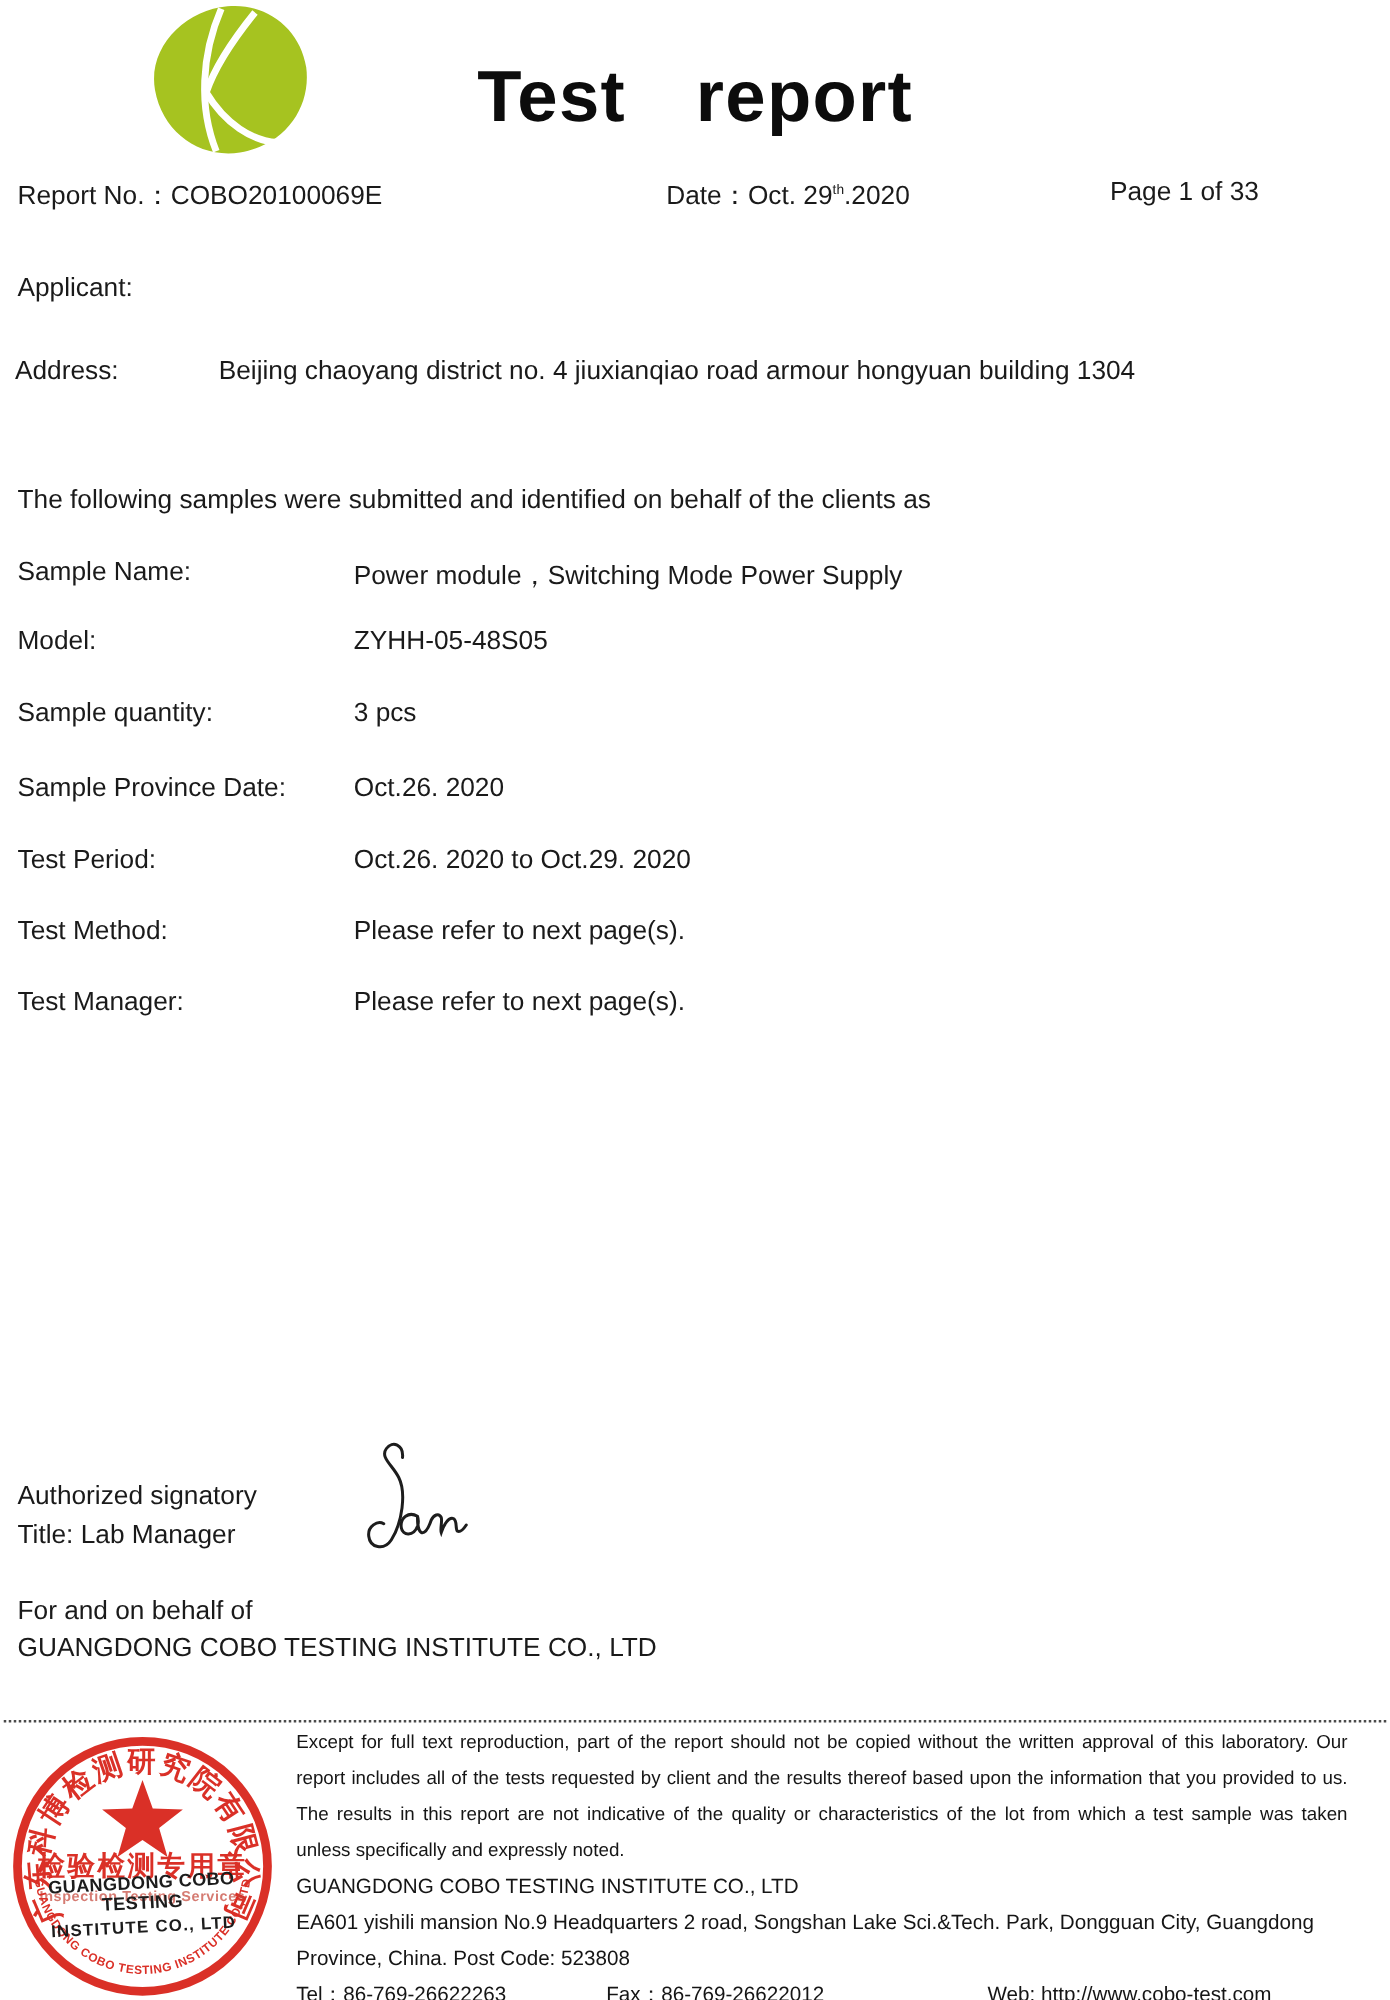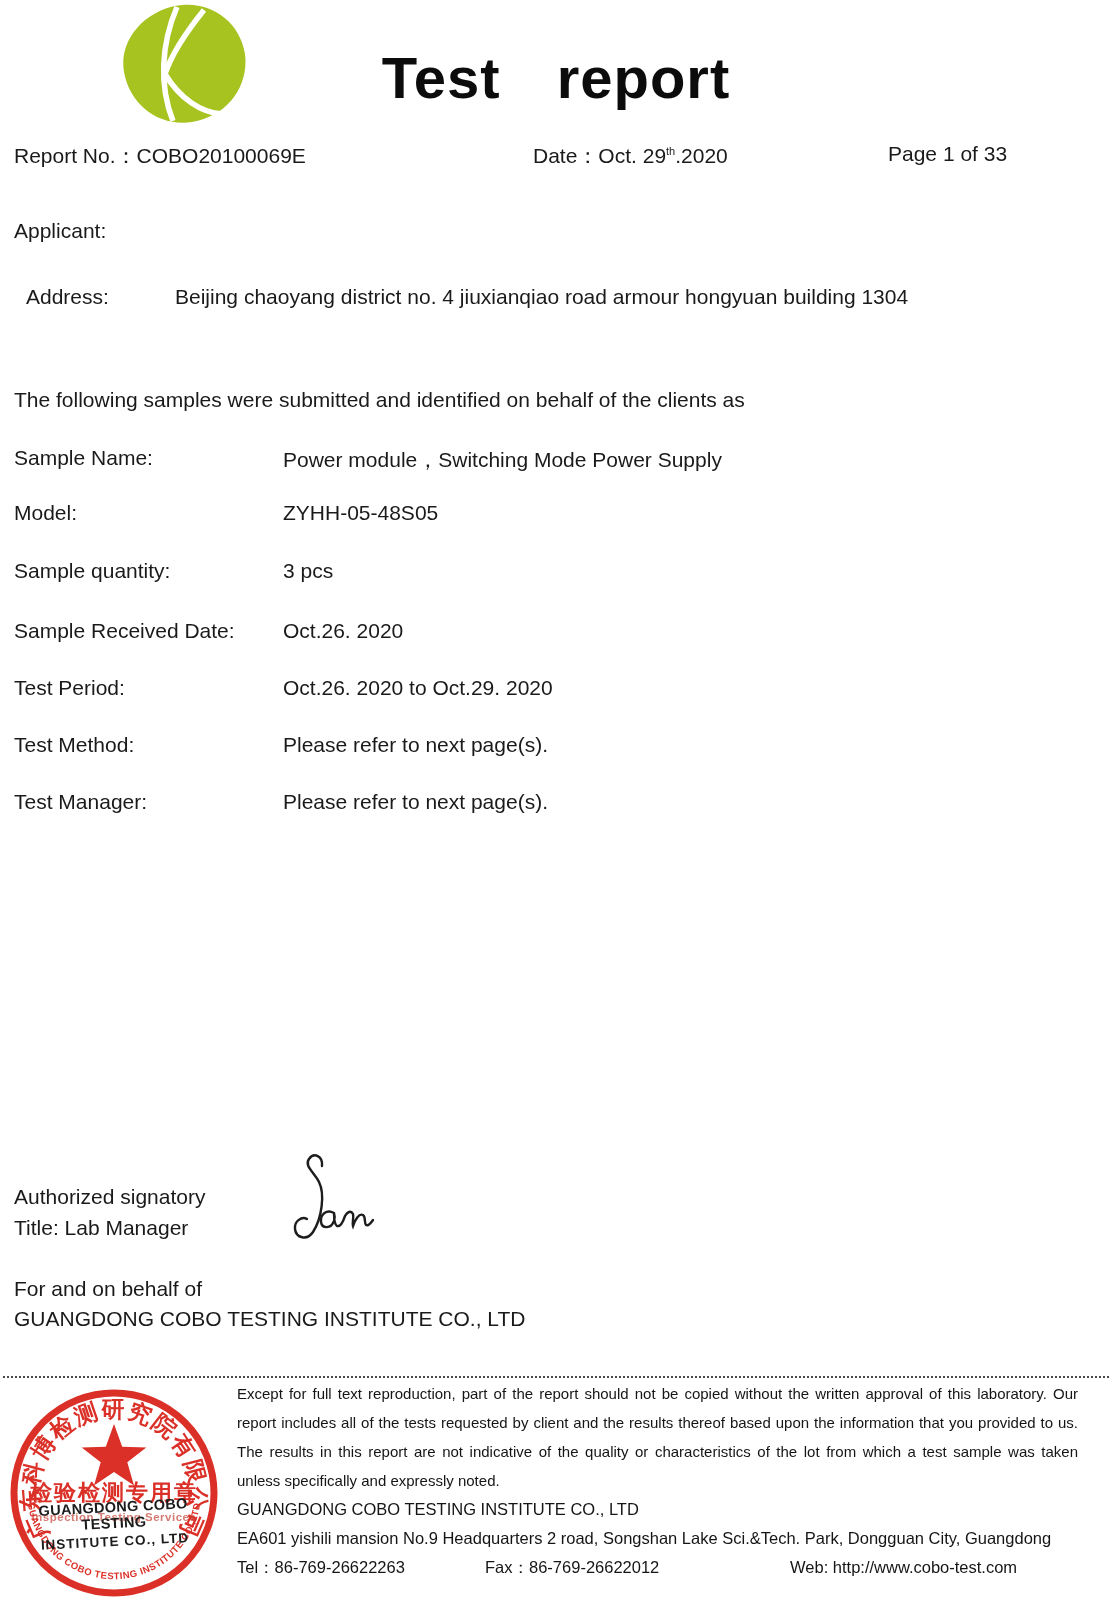--- a/index.html
+++ b/index.html
@@ -39,39 +39,39 @@
 
   <div class="abs body-text" style="left:14px;top:142px">
     <span>Report No.：</span><span>COBO20100069E</span>
   </div>
   <div class="abs body-text" style="left:533px;top:142px">
     <span>Date：</span><span>Oct. 29</span><sup>th</sup><span>.2020</span>
   </div>
   <div class="abs body-text" style="left:888px;top:142px">Page 1 of 33</div>
 
   <div class="abs body-text" style="left:14px;top:219px">Applicant:</div>
-  <div class="abs body-text" style="left:26px;top:285px">Address:</div>
+  <div class="abs body-text" style="left:12px;top:285px">Address:</div>
   <div class="abs body-text" style="left:175px;top:285px">Beijing chaoyang district no. 4 jiuxianqiao road armour hongyuan building 1304</div>
 
   <div class="abs body-text" style="left:14px;top:388px">The following samples were submitted and identified on behalf of the clients as</div>
 
   <div class="abs body-text" style="left:14px;top:446px">
     <span class="abs" style="left:0">Sample Name:</span>
     <span class="abs" style="left:269px">Power module，Switching Mode Power Supply</span>
   </div>
   <div class="abs body-text" style="left:14px;top:501px">
     <span class="abs" style="left:0">Model:</span>
     <span class="abs" style="left:269px">ZYHH-05-48S05</span>
   </div>
   <div class="abs body-text" style="left:14px;top:559px">
     <span class="abs" style="left:0">Sample quantity:</span>
     <span class="abs" style="left:269px">3 pcs</span>
   </div>
   <div class="abs body-text" style="left:14px;top:619px">
-    <span class="abs" style="left:0">Sample Received Date:</span>
+    <span class="abs" style="left:0">Sample Province Date:</span>
     <span class="abs" style="left:269px">Oct.26. 2020</span>
   </div>
   <div class="abs body-text" style="left:14px;top:676px">
     <span class="abs" style="left:0">Test Period:</span>
     <span class="abs" style="left:269px">Oct.26. 2020 to Oct.29. 2020</span>
   </div>
   <div class="abs body-text" style="left:14px;top:733px">
     <span class="abs" style="left:0">Test Method:</span>
     <span class="abs" style="left:269px">Please refer to next page(s).</span>
   </div>
@@ -93,20 +93,21 @@
 
   <div class="abs dotline"></div>
 
   <div class="abs footer-block">
     <div class="fline">Except for full text reproduction, part of the report should not be copied without the written approval of this laboratory. Our</div>
     <div class="fline">report includes all of the tests requested by client and the results thereof based upon the information that you provided to us.</div>
     <div class="fline">The results in this report are not indicative of the quality or characteristics of the lot from which a test sample was taken</div>
     <div>unless specifically and expressly noted.</div>
     <div class="finfo">GUANGDONG COBO TESTING INSTITUTE CO., LTD</div>
     <div class="finfo">EA601 yishili mansion No.9 Headquarters 2 road, Songshan Lake Sci.&amp;Tech. Park, Dongguan City, Guangdong</div>
+    <div class="finfo">Province, China. Post Code: 523808</div>
     <div class="telrow">
       <span class="t0"><span>Tel：</span><span>86-769-26622263</span></span>
       <span class="t1"><span>Fax：</span><span>86-769-26622012</span></span>
       <span class="t2"><span>Web: </span><span>http://www.cobo-test.com</span></span>
     </div>
   </div>
 
   <svg class="abs" style="left:8px;top:1384px;opacity:.95" width="220" height="216" viewBox="0 0 220 216">
     <defs>
       <path id="arcTop" d="M 37,141 A 76,76 0 1 1 175,141" fill="none"></path>

